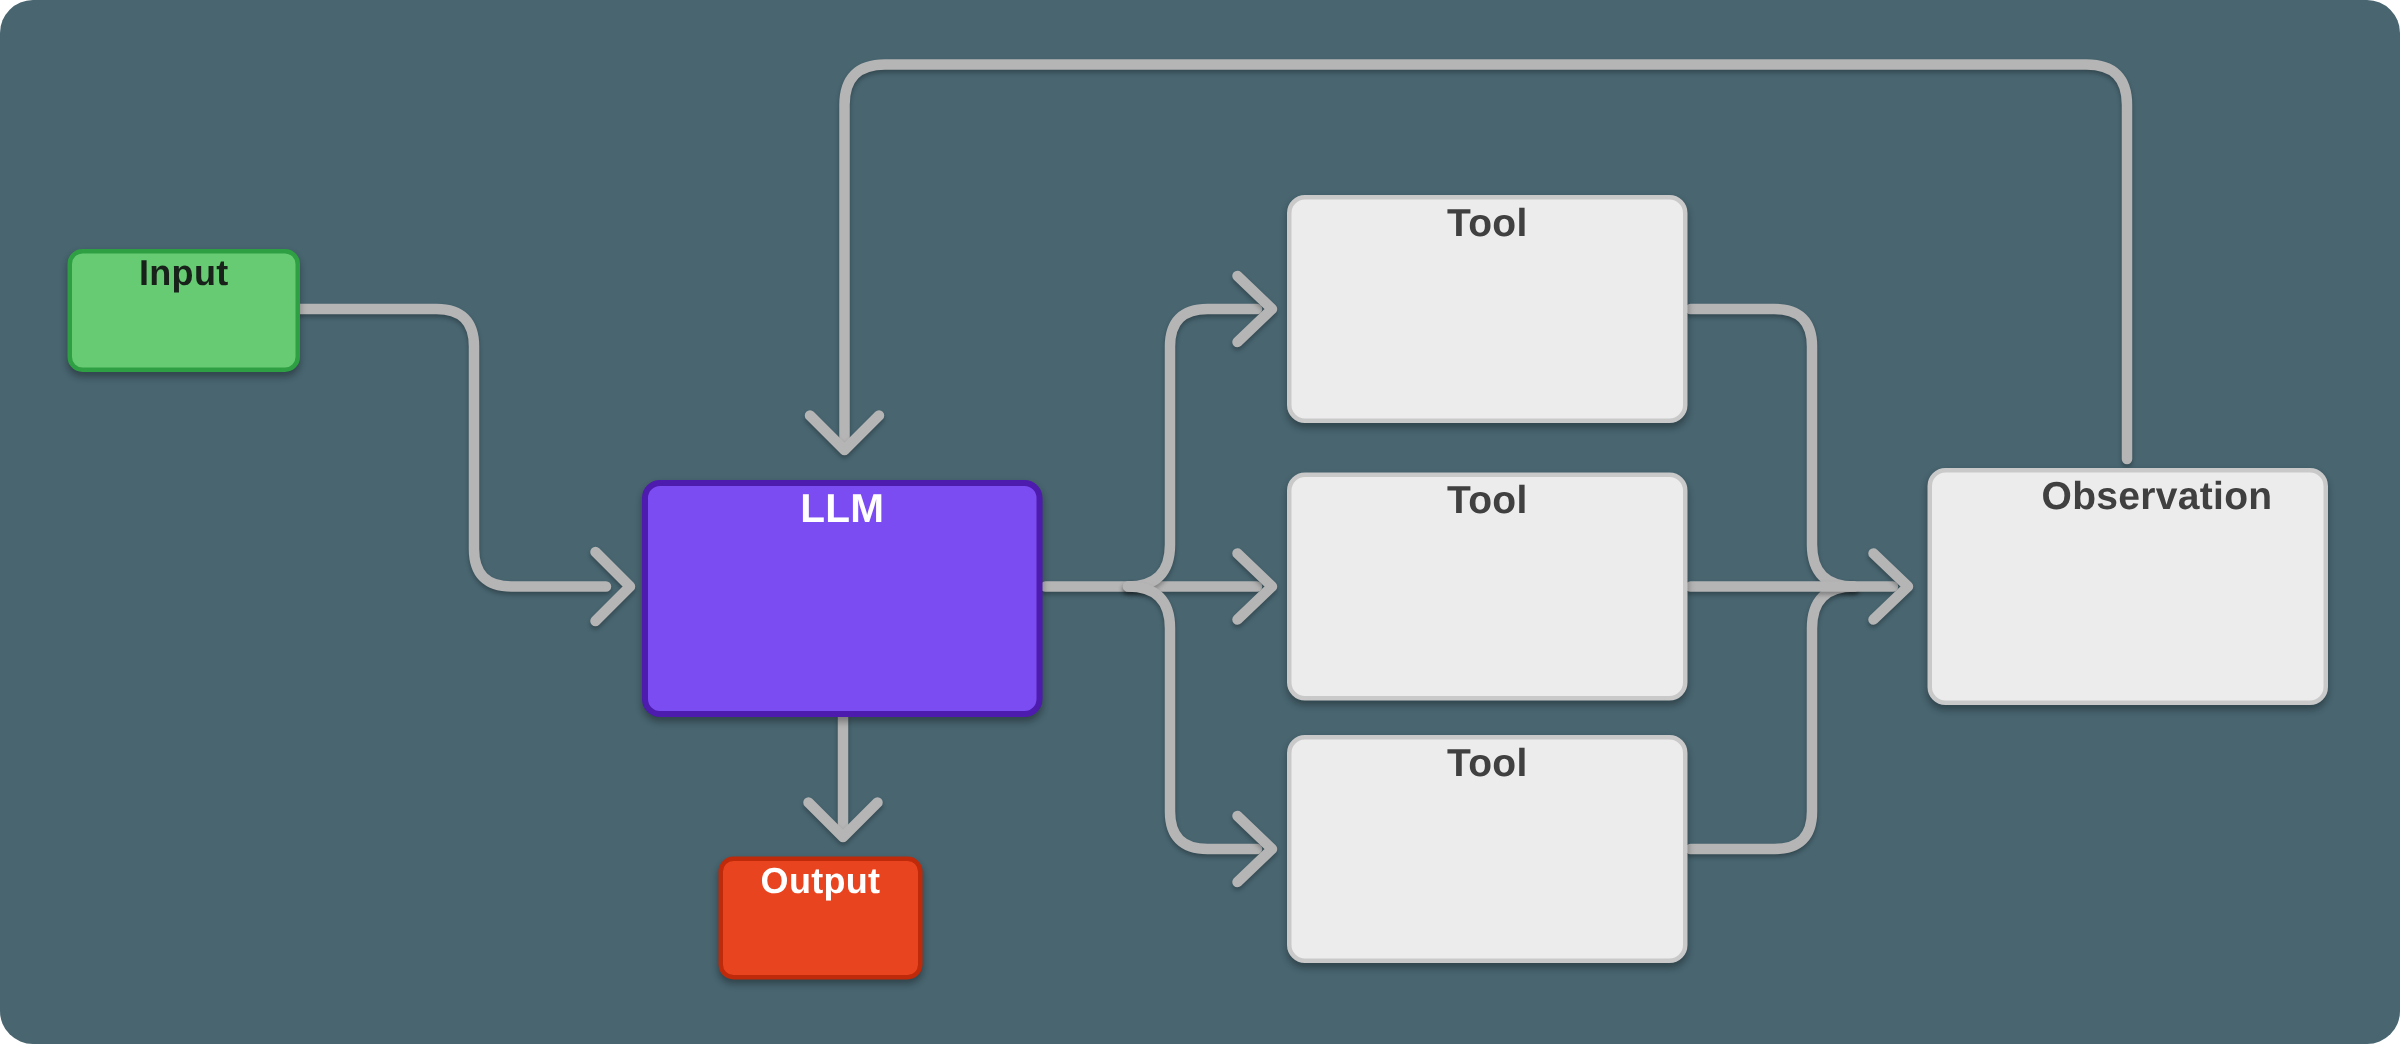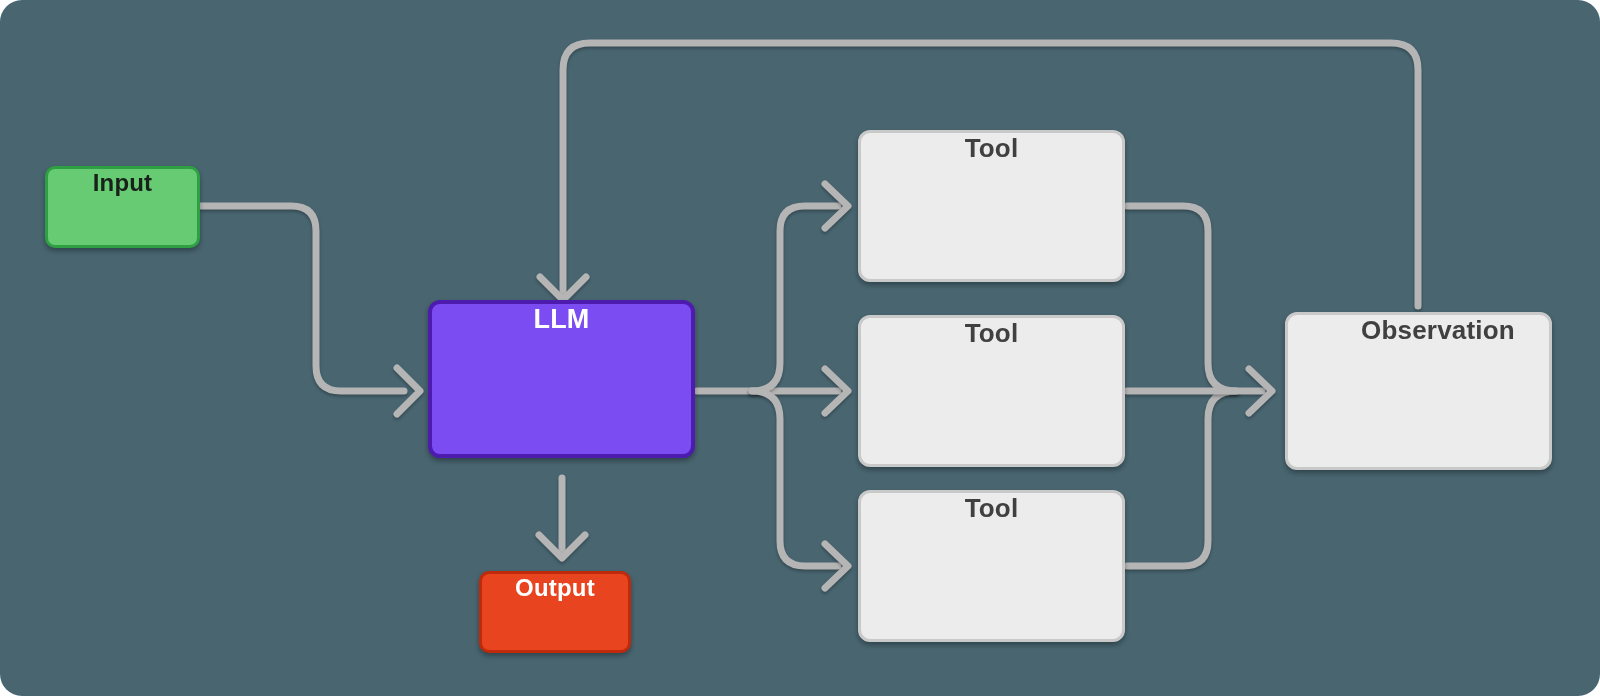--- a/index.html
+++ b/index.html
@@ -45,28 +45,28 @@
 
   .node-input {
     left: 45px; top: 166px; width: 155px; height: 82px;
     background: #66cb72;
     border: 3px solid #2f9f44;
     border-radius: 10px;
     color: #18211a;
     font-size: 24px;
   }
   .node-llm {
-    left: 428px; top: 300px; width: 267px; height: 158px;
+    left: 428px; top: 320px; width: 267px; height: 158px;
     background: #7c4cf3;
     border: 4px solid #4d1bad;
     color: #ffffff;
     font-size: 27px;
   }
   .node-output {
-    left: 479px; top: 571px; width: 152px; height: 82px;
+    left: 479px; top: 571px; width: 136px; height: 82px;
     background: #e8441f;
     border: 3px solid #bf2a0a;
     border-radius: 10px;
     color: #ffffff;
     font-size: 24px;
   }
   .node-gray {
     background: #ececec;
     border: 3px solid #c9c9c9;
     color: #404040;

